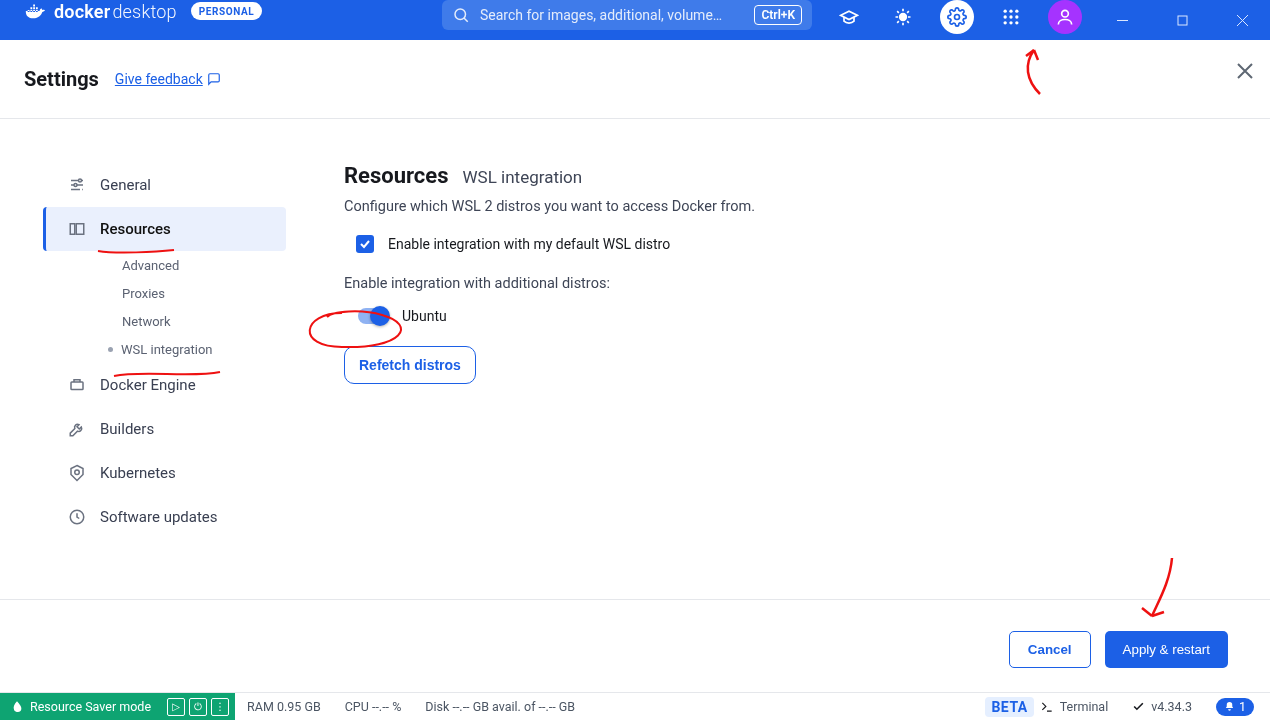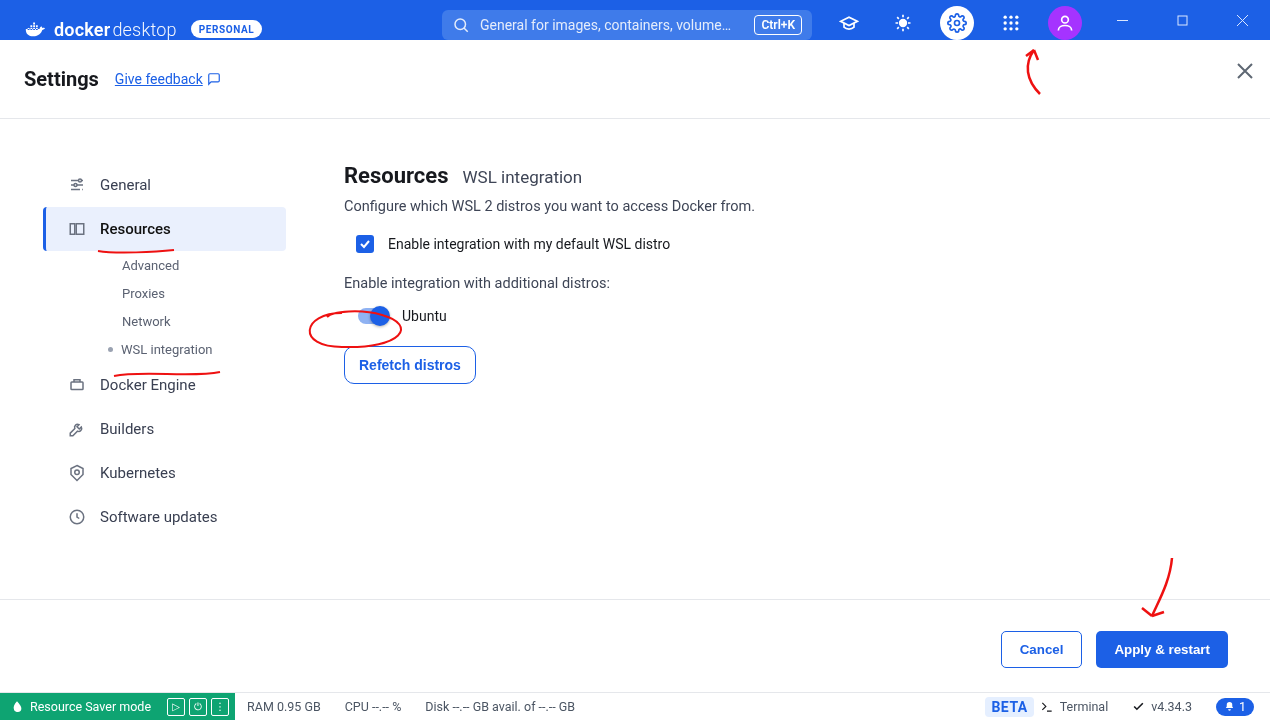--- a/index.html
+++ b/index.html
@@ -1,18 +1,18 @@
 <!DOCTYPE html>
 <html><head>
 <meta charset="utf-8">
 <style>
   * { box-sizing: border-box; margin:0; padding:0; }
   body { font-family: -apple-system,"Segoe UI",Roboto,Helvetica,Arial,sans-serif; font-size:14px; color:#17191e; width:1270px; height:720px; overflow:hidden; background:#fff; position:relative; }
   
-  .topbar { height:40px; background:#1c60e6; display:flex; align-items:flex-end; color:#fff; padding:0 8px; gap:20px; }
+  .topbar { height:40px; background:#1c60e6; display:flex; align-items:flex-start; color:#fff; padding:0 8px; gap:20px; }
   .logo-area { display:flex; align-items:center; gap:8px; padding-left:16px; }
   .whale { width:22px; height:22px; }
   .logo-text { display:flex; align-items:baseline; gap:2px; font-size:18px; font-weight:600; letter-spacing:.2px; }
   .logo-light { font-weight:300; opacity:.95; }
   .personal-badge { display:inline-flex; align-items:center; height:18px; padding:0 8px; border-radius:10px; background:#fff; color:#1c60e6; font-size:10px; font-weight:700; letter-spacing:.6px; margin-left:6px; }
   .spacer { flex:1; }
   .search { display:flex; align-items:center; gap:10px; background:#3f7bea; border-radius:6px; height:30px; padding:0 10px; width:370px; cursor:text; }
   .search svg{flex-shrink:0;}
   .search-text { flex:1; color:#e4ecfb; font-size:14px; white-space:nowrap; overflow:hidden; text-overflow:ellipsis; }
   .kbd { border:1.5px solid #fff; border-radius:4px; padding:2px 6px; font-size:12px; font-weight:600; color:#fff; }
@@ -45,21 +45,21 @@
   .section-label { font-size:14.5px; color:#3e4556; margin-bottom:16px; }
   .toggle-row { display:flex; align-items:center; gap:14px; margin-bottom:22px; padding-left:14px; cursor:pointer; }
   .switch { width:30px; height:16px; border-radius:10px; background:#8fb2f2; position:relative; }
   .switch .knob { position:absolute; right:-2px; top:-2px; width:20px; height:20px; border-radius:50%; background:#1c60e6; box-shadow:0 1px 3px rgba(0,0,0,.3); }
   .outline-btn { border:1.5px solid #1c60e6; color:#1c60e6; background:#fff; font-weight:600; font-size:14px; padding:10px 14px; border-radius:10px; cursor:pointer; }
   
   .annot { position:absolute; pointer-events:none; }
   
   .footer-btns { position:absolute; right:42px; bottom:52px; display:flex; gap:14px; }
   .btn-cancel { border:1.5px solid #1c60e6; color:#1c60e6; background:#fff; font-weight:600; padding:10px 18px; border-radius:5px; cursor:pointer; }
-  .btn-apply { border:none; background:#1c60e6; color:#fff; font-weight:700; padding:10px 18px; border-radius:5px; cursor:pointer; }
+  .btn-apply { border:none; background:#1c60e6; color:#fff; font-weight:400; padding:10px 18px; border-radius:5px; cursor:pointer; }
   .footer-divider { position:absolute; left:0; right:0; bottom:120px; height:0; border-top:1px solid #e5e7eb;}
   
   .statusbar { position:absolute; left:0; right:0; bottom:0; height:28px; border-top:1px solid #e5e7eb; display:flex; align-items:center; font-size:12.5px; color:#4b5563; }
   .saver { background:#0ea472; color:#fff; height:100%; display:flex; align-items:center; gap:6px; padding:0 10px; font-size:12.5px; cursor:pointer;text-align:center;}
   .saver svg{width:14px;height:14px;}
   .ctl-group { display:flex; gap:4px; height:100%; align-items:center; padding:0 6px; background:#0ea472;}
   .ctl { width:18px; height:18px; border:1.5px solid #fff; border-radius:2px; display:flex; align-items:center; justify-content:center; color:#fff; cursor:pointer; font-size:10px;}
   .stat-seg { padding:0 12px; display:flex; align-items:center; gap:6px; }
   .beta-chip { background:#e5efff; color:#1c60e6; font-size:14px; font-weight:700; padding:2px 6px; border-radius:4px; letter-spacing:.5px;}
   .notif-pill { background:#1c60e6; color:#fff; display:flex; align-items:center; gap:4px; height:18px; padding:0 8px; border-radius:10px; cursor:pointer; }
@@ -78,21 +78,21 @@
         <span class="logo-light">desktop</span>
       </span>
     <span class="personal-badge">PERSONAL</span>
   </div>
   <div class="spacer"></div>
   <div class="search">
     <svg viewBox="0 0 24 24" width="18" height="18" stroke="#e4ecfb" stroke-width="2" fill="none">
         <circle cx="11" cy="11" r="7"></circle>
         <path d="m21 21-5-5"></path>
       </svg>
-    <div class="search-text">General for images, containers, volume…</div>
+    <div class="search-text">Search for images, additional, volume…</div>
     <span class="kbd">Ctrl+K</span>
   </div>
   <div class="icon-btn">
       <svg viewBox="0 0 24 24" stroke="#fff" stroke-width="2" fill="none">
         <path d="M22 10 12 5 2 10l10 5 10-5z"></path>
         <path d="M6 12v5c3 3 9 3 12 0v-5"></path>
       </svg>
     </div>
   <div class="icon-btn">
       <svg viewBox="0 0 24 24" fill="#fff">

